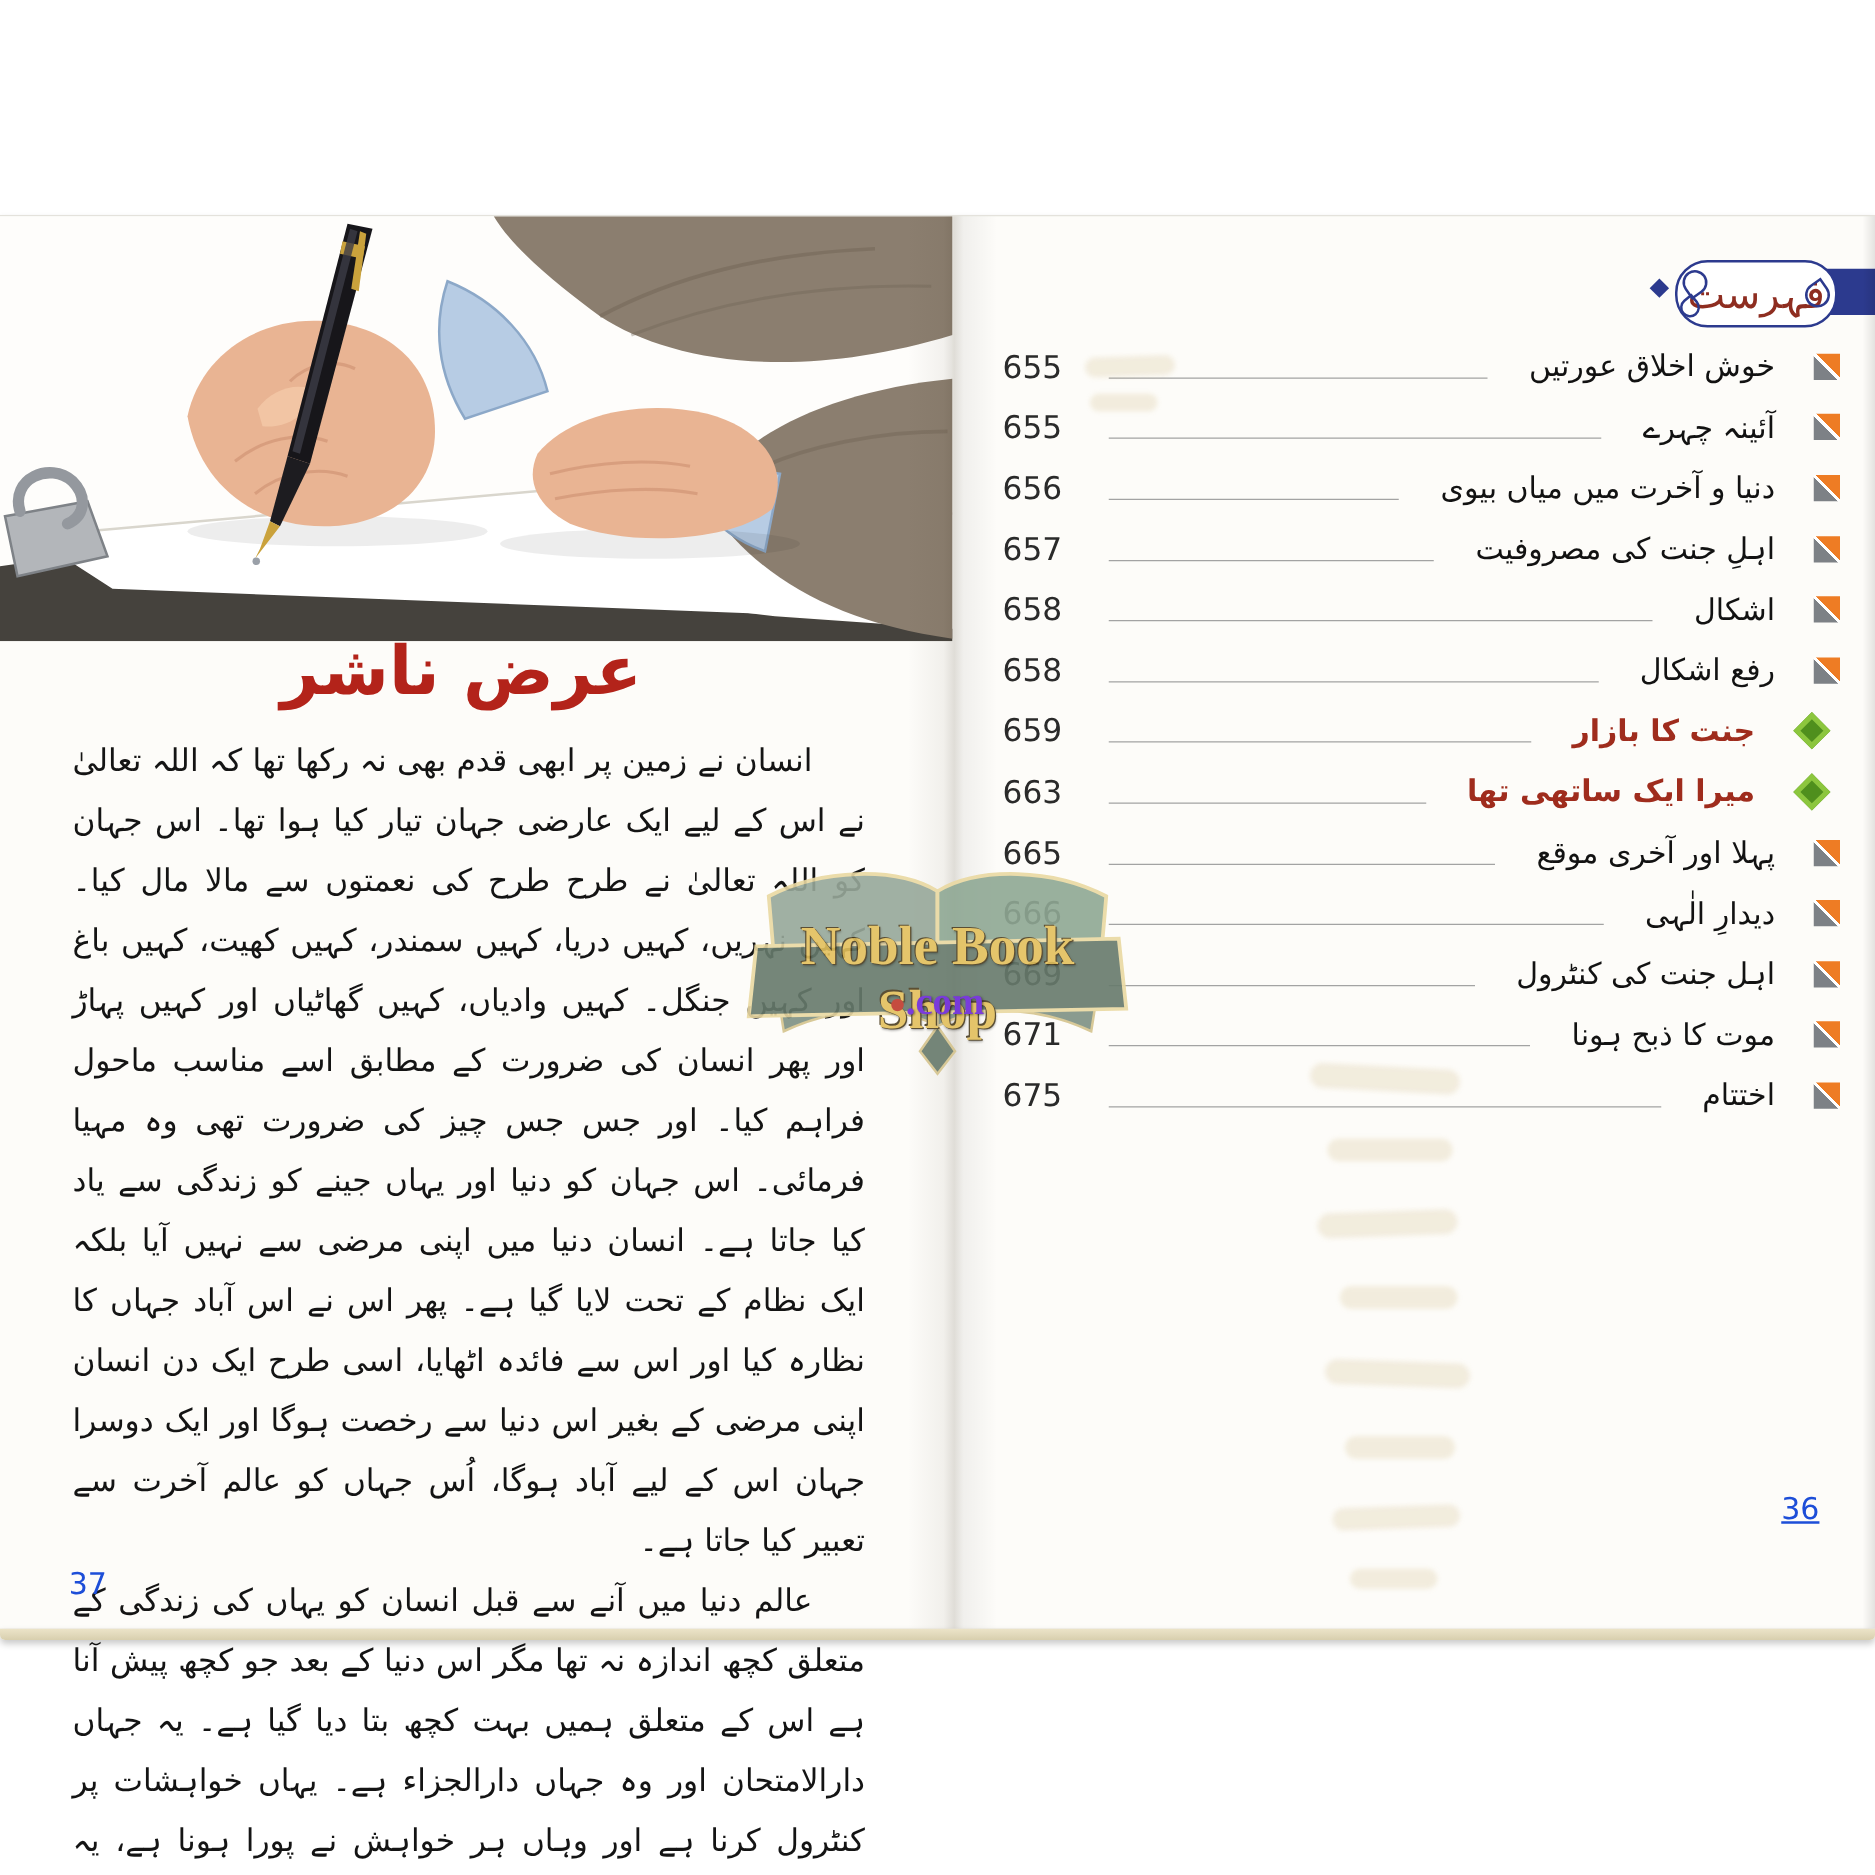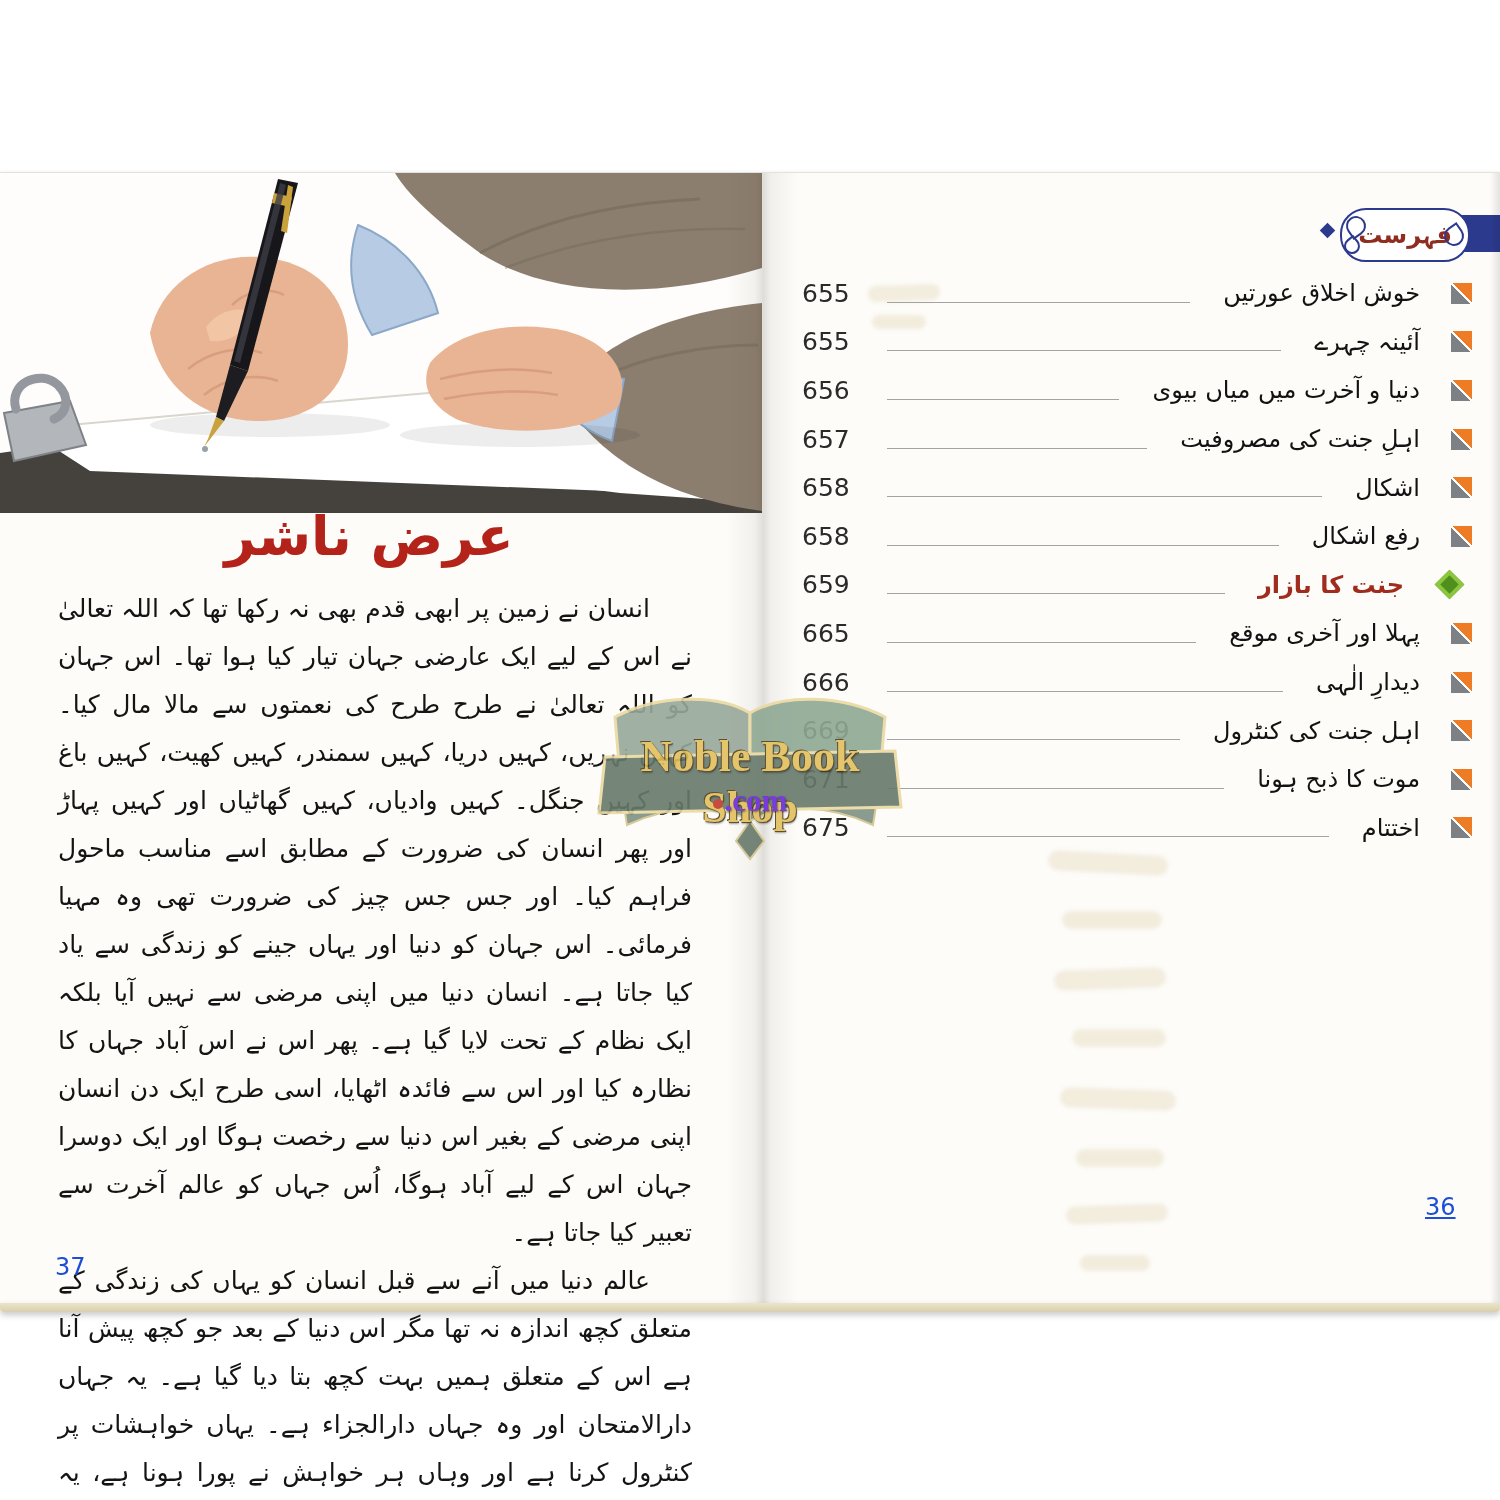--- a/index.html
+++ b/index.html
@@ -32,21 +32,21 @@
   .badge-bar{position:absolute;left:592px;top:42px;right:0;height:37px;
            background:var(--header_blue,#2c3a8e);}
   .badge-pill{position:absolute;left:578px;top:35px;width:126px;height:50px;background:#fff;
            border:2px solid var(--header_blue,#2c3a8e);border-radius:26px;
            display:flex;align-items:center;justify-content:center;}
   .badge-pill .curl{position:absolute;width:16px;height:16px;border:2px solid var(--header_blue,#2c3a8e);
            border-radius:50% 50% 50% 0;}
   .badge-pill .curl.c-left{left:4px;top:6px;transform:rotate(-35deg);}
   .badge-pill .curl.c-left2{left:2px;bottom:6px;width:12px;height:12px;transform:rotate(140deg);}
   .badge-pill .curl.c-right{right:4px;top:16px;transform:rotate(145deg);}
-  .badge-label{font-size:24px;font-weight:bold;color:var(--header_label_red,#8e2d20);direction:rtl;text-align:center;}
+  .badge-label{font-size:32px;font-weight:normal;color:var(--header_label_red,#8e2d20);direction:rtl;text-align:center;}
   .badge-diamond{position:absolute;left:560px;top:52px;width:11px;height:11px;
            background:var(--header_blue,#2c3a8e);transform:rotate(45deg);}
   
   .toc{position:absolute;left:40px;right:28px;top:96px;}
   .toc-row{display:flex;align-items:center;height:48.6px;direction:ltr;gap:23px;}
   .toc-num{width:58px;font-size:25px;color:#2a2a2a;flex:0 0 auto;}
   .toc-line{flex:1 1 auto;border-top:1.6px solid #a3a3a3;margin:0 10px 0 4px;transform:translateY(9px);}
   .toc-title{flex:0 0 auto;font-size:24px;color:#121212;direction:rtl;max-width:330px;
            white-space:nowrap;}
   .toc-row.hl .toc-title{color:var(--toc_highlight_red,#9f2c1d);font-weight:bold;}
@@ -179,20 +179,26 @@
           <span class="toc-line"></span>
           <span class="toc-title">رفع اشکال</span>
           <span class="toc-bullet square"></span>
         </div>
         <div class="toc-row hl">
           <span class="toc-num">659</span>
           <span class="toc-line"></span>
           <span class="toc-title">جنت کا بازار</span>
           <span class="toc-bullet diamond"></span>
         </div>
+        <div class="toc-row hl">
+          <span class="toc-num">663</span>
+          <span class="toc-line"></span>
+          <span class="toc-title">میرا ایک ساتھی تھا</span>
+          <span class="toc-bullet diamond"></span>
+        </div>
         <div class="toc-row">
           <span class="toc-num">665</span>
           <span class="toc-line"></span>
           <span class="toc-title">پہلا اور آخری موقع</span>
           <span class="toc-bullet square"></span>
         </div>
         <div class="toc-row">
           <span class="toc-num">666</span>
           <span class="toc-line"></span>
           <span class="toc-title">دیدارِ الٰہی</span>

